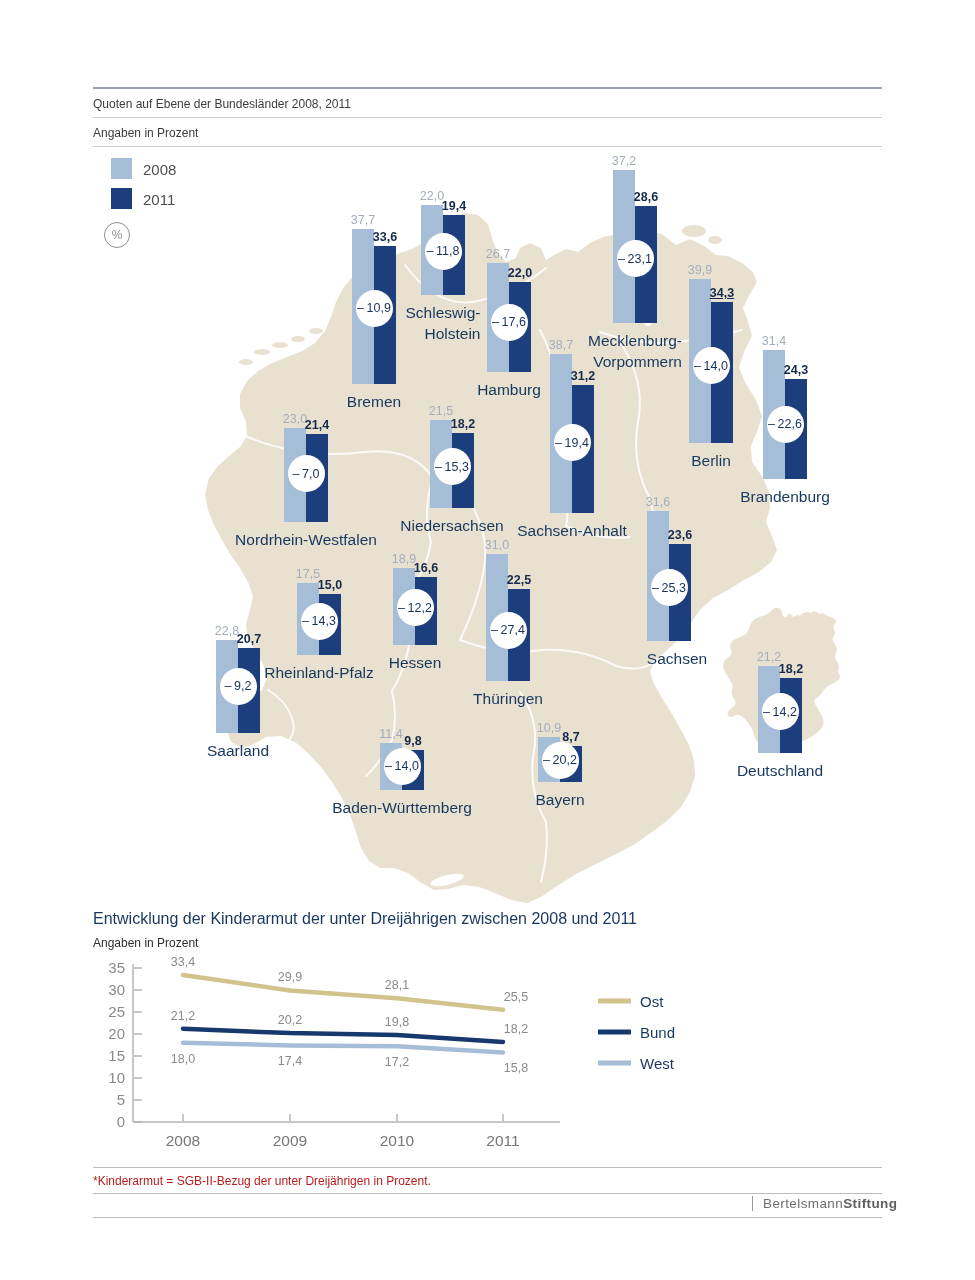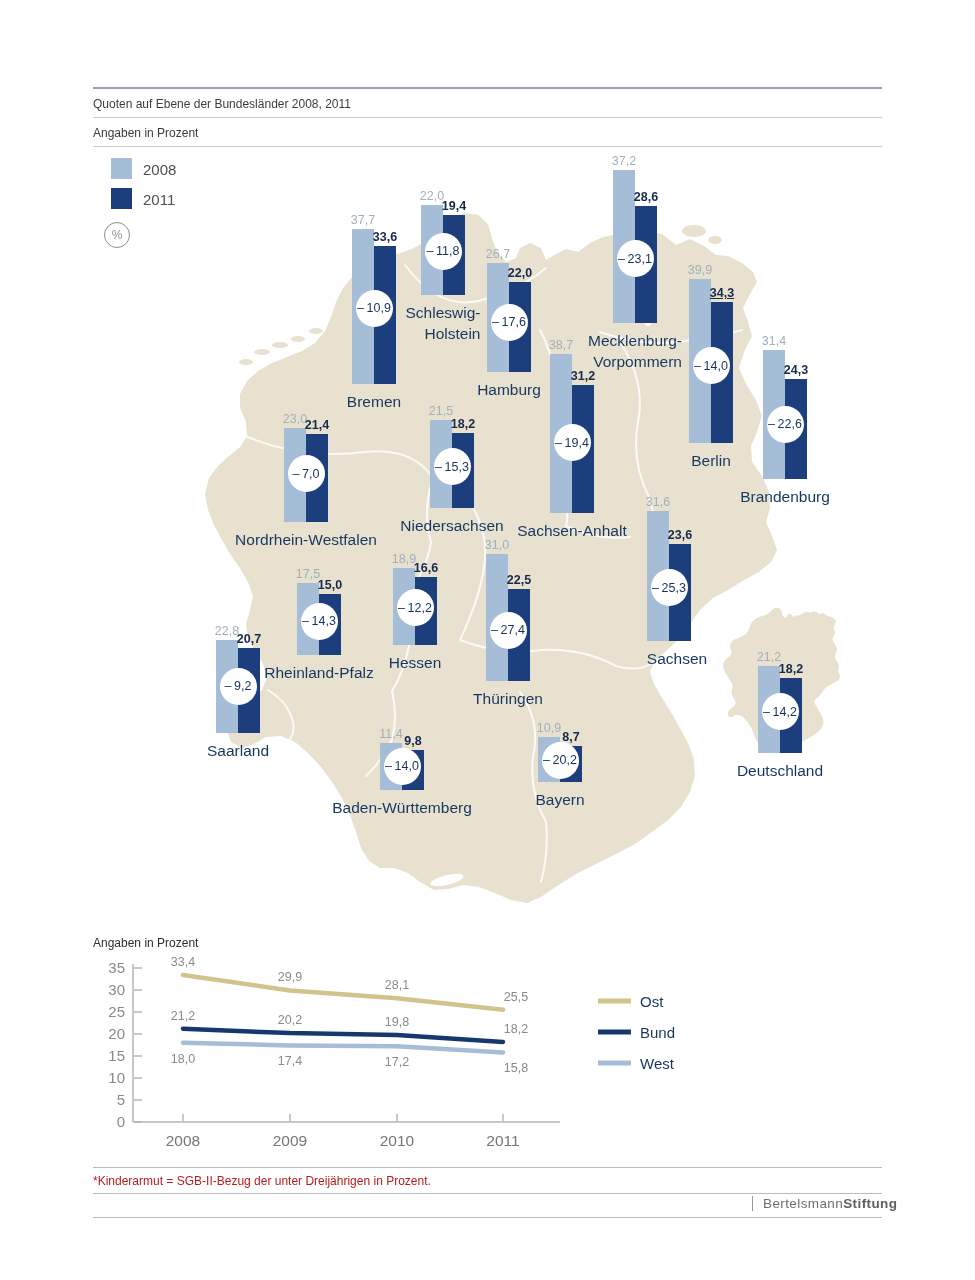--- a/index.html
+++ b/index.html
@@ -223,20 +223,21 @@
       <div class="">
         <div class="bar" style="left: 758px; top: 666.08px; width: 22px; height: 86.92px; background: rgb(165, 189, 214);"></div>
         <div class="bar" style="left: 780px; top: 678.38px; width: 22px; height: 74.62px; background: rgb(29, 62, 125);"></div>
         <div class="val val-08" style="left: 769px; top: 650.08px;">21,2</div>
         <div class="val val-11" style="left: 791px; top: 662.38px;">18,2</div>
         <div class="chg-circle" style="left: 761.5px; top: 693.459px;">– 14,2</div>
         <div class="state-lbl" style="left: 780px; top: 760px;">Deutschland</div>
       </div>
     </div>
 
+  <div id="sec2-title" class="abs">Entwicklung der Kinderarmut der unter Dreijährigen zwischen 2008 und 2011</div>
   <div id="sec2-unit" class="abs">Angaben in Prozent</div>
   <svg id="linechart" class="layer" width="975" height="1280" viewBox="0 0 975 1280">
       <line x1="133" y1="964" x2="133" y2="1122" stroke="#b4b4b4" stroke-width="1.5"></line>
       <line x1="133" y1="1122" x2="560" y2="1122" stroke="#b4b4b4" stroke-width="1.5"></line>
       <line x1="134" y1="1122" x2="142" y2="1122" stroke="#b4b4b4" stroke-width="1.5"></line>
       <text x="125" y="1127" text-anchor="end" fill="#8a8a8a" font-size="15px">0</text>
       <line x1="134" y1="1100" x2="142" y2="1100" stroke="#b4b4b4" stroke-width="1.5"></line>
       <text x="125" y="1105" text-anchor="end" fill="#8a8a8a" font-size="15px">5</text>
       <line x1="134" y1="1078" x2="142" y2="1078" stroke="#b4b4b4" stroke-width="1.5"></line>
       <text x="125" y="1083" text-anchor="end" fill="#8a8a8a" font-size="15px">10</text>

